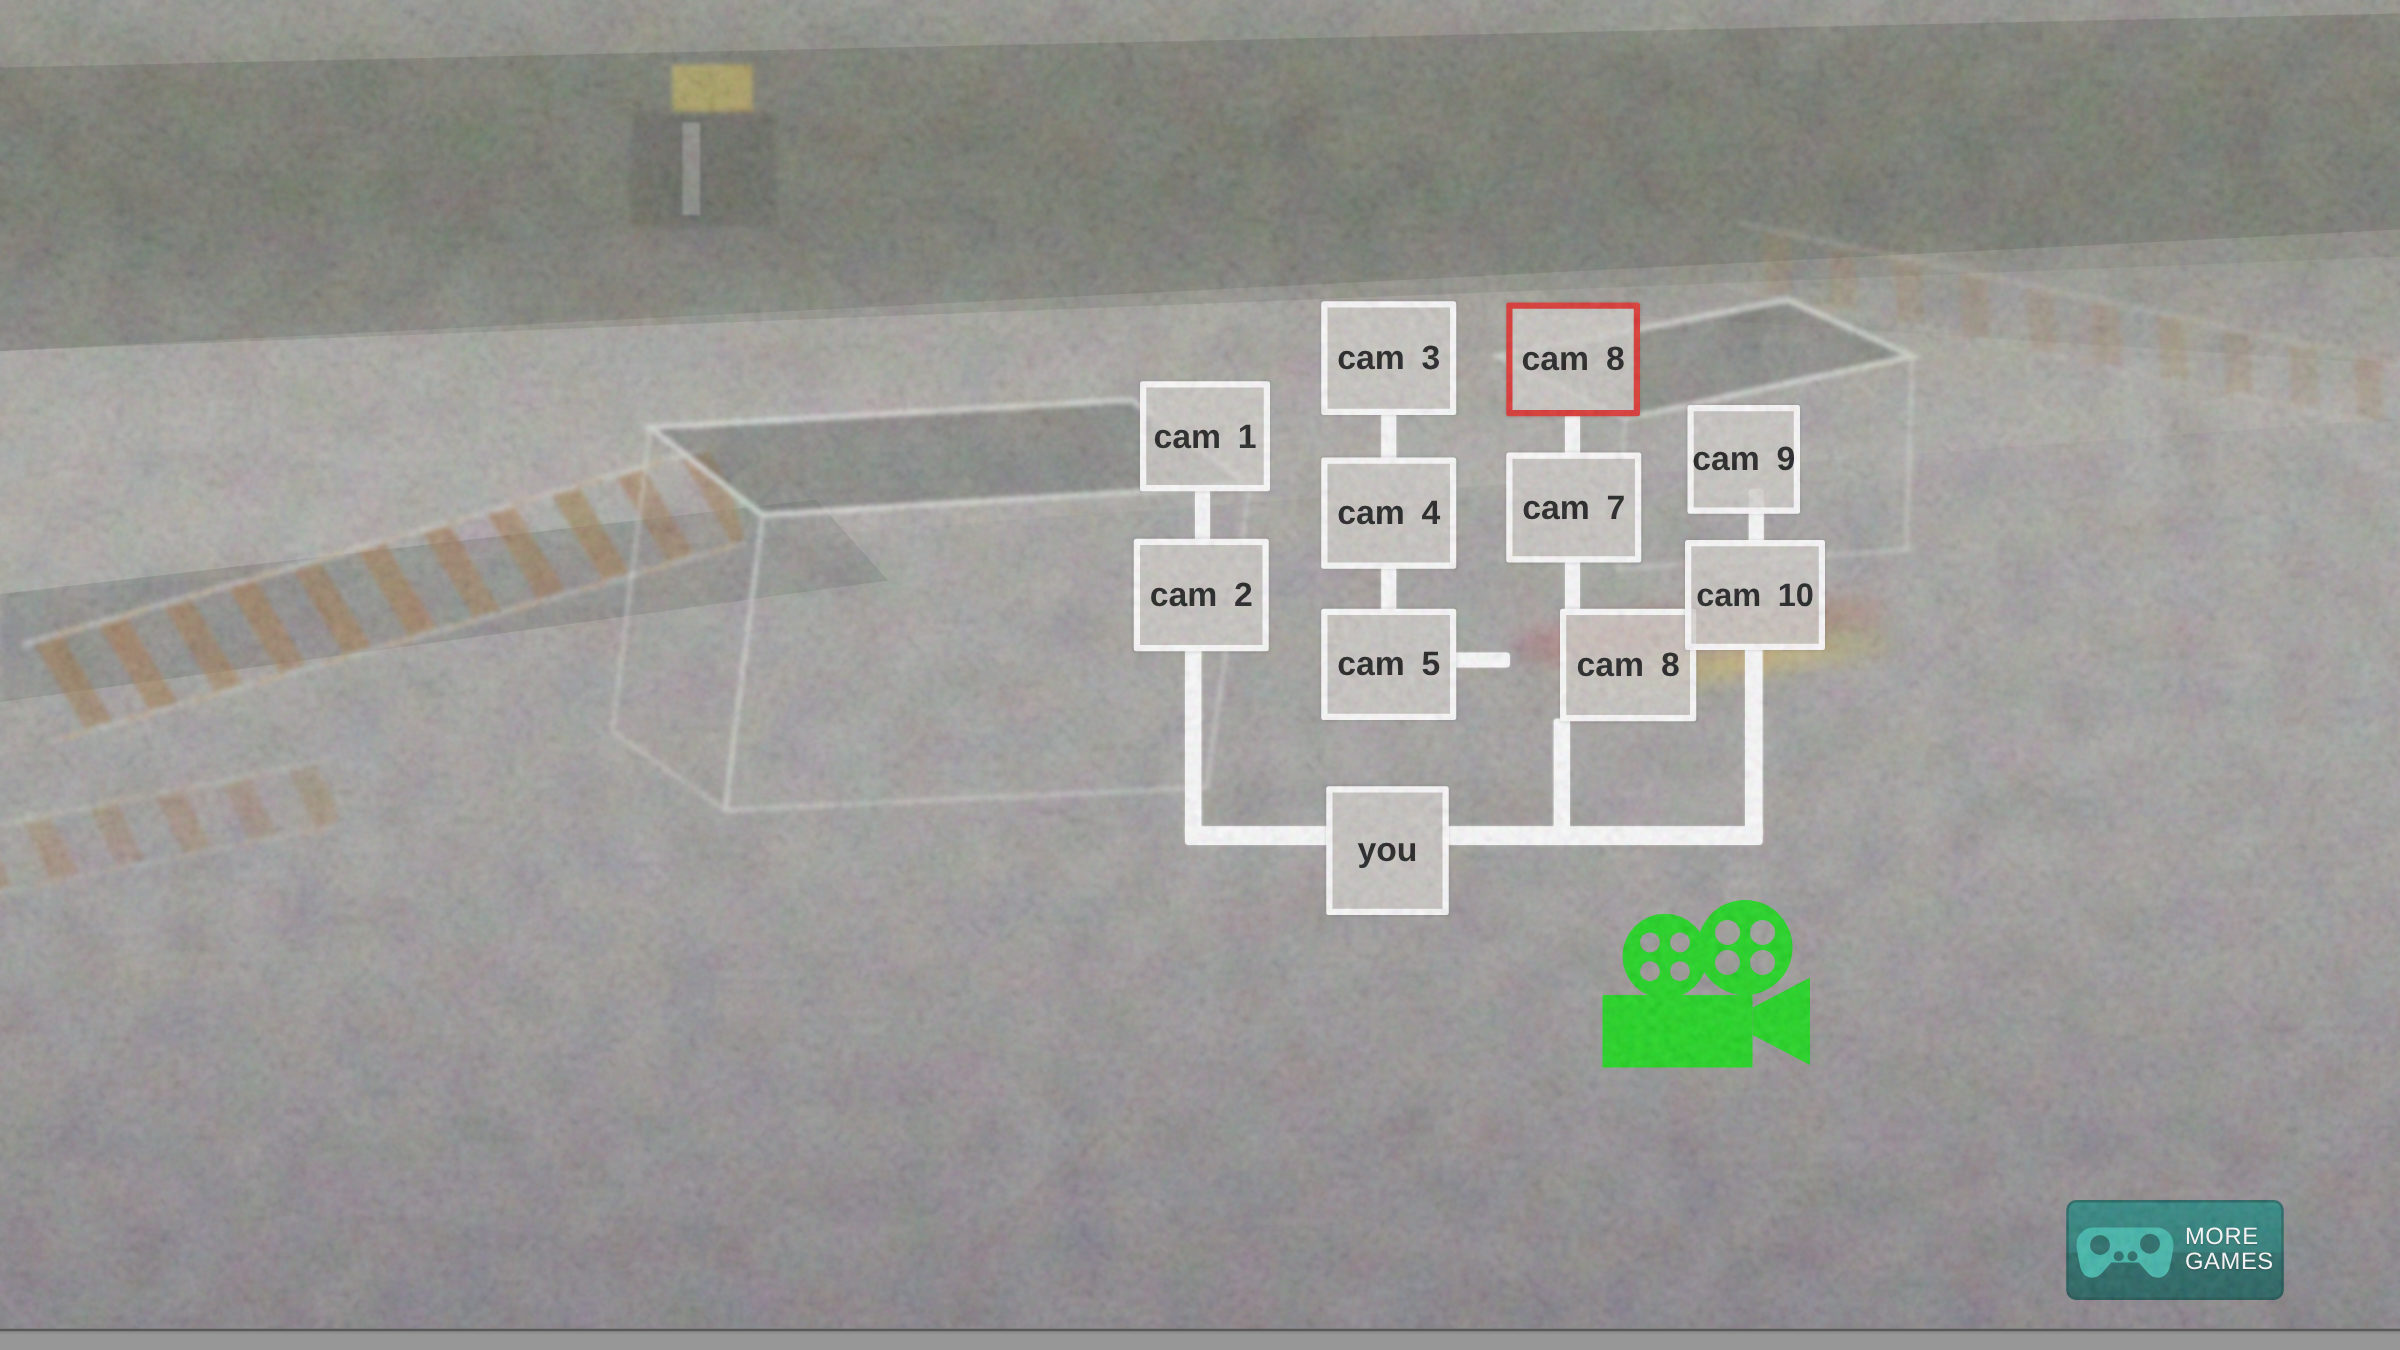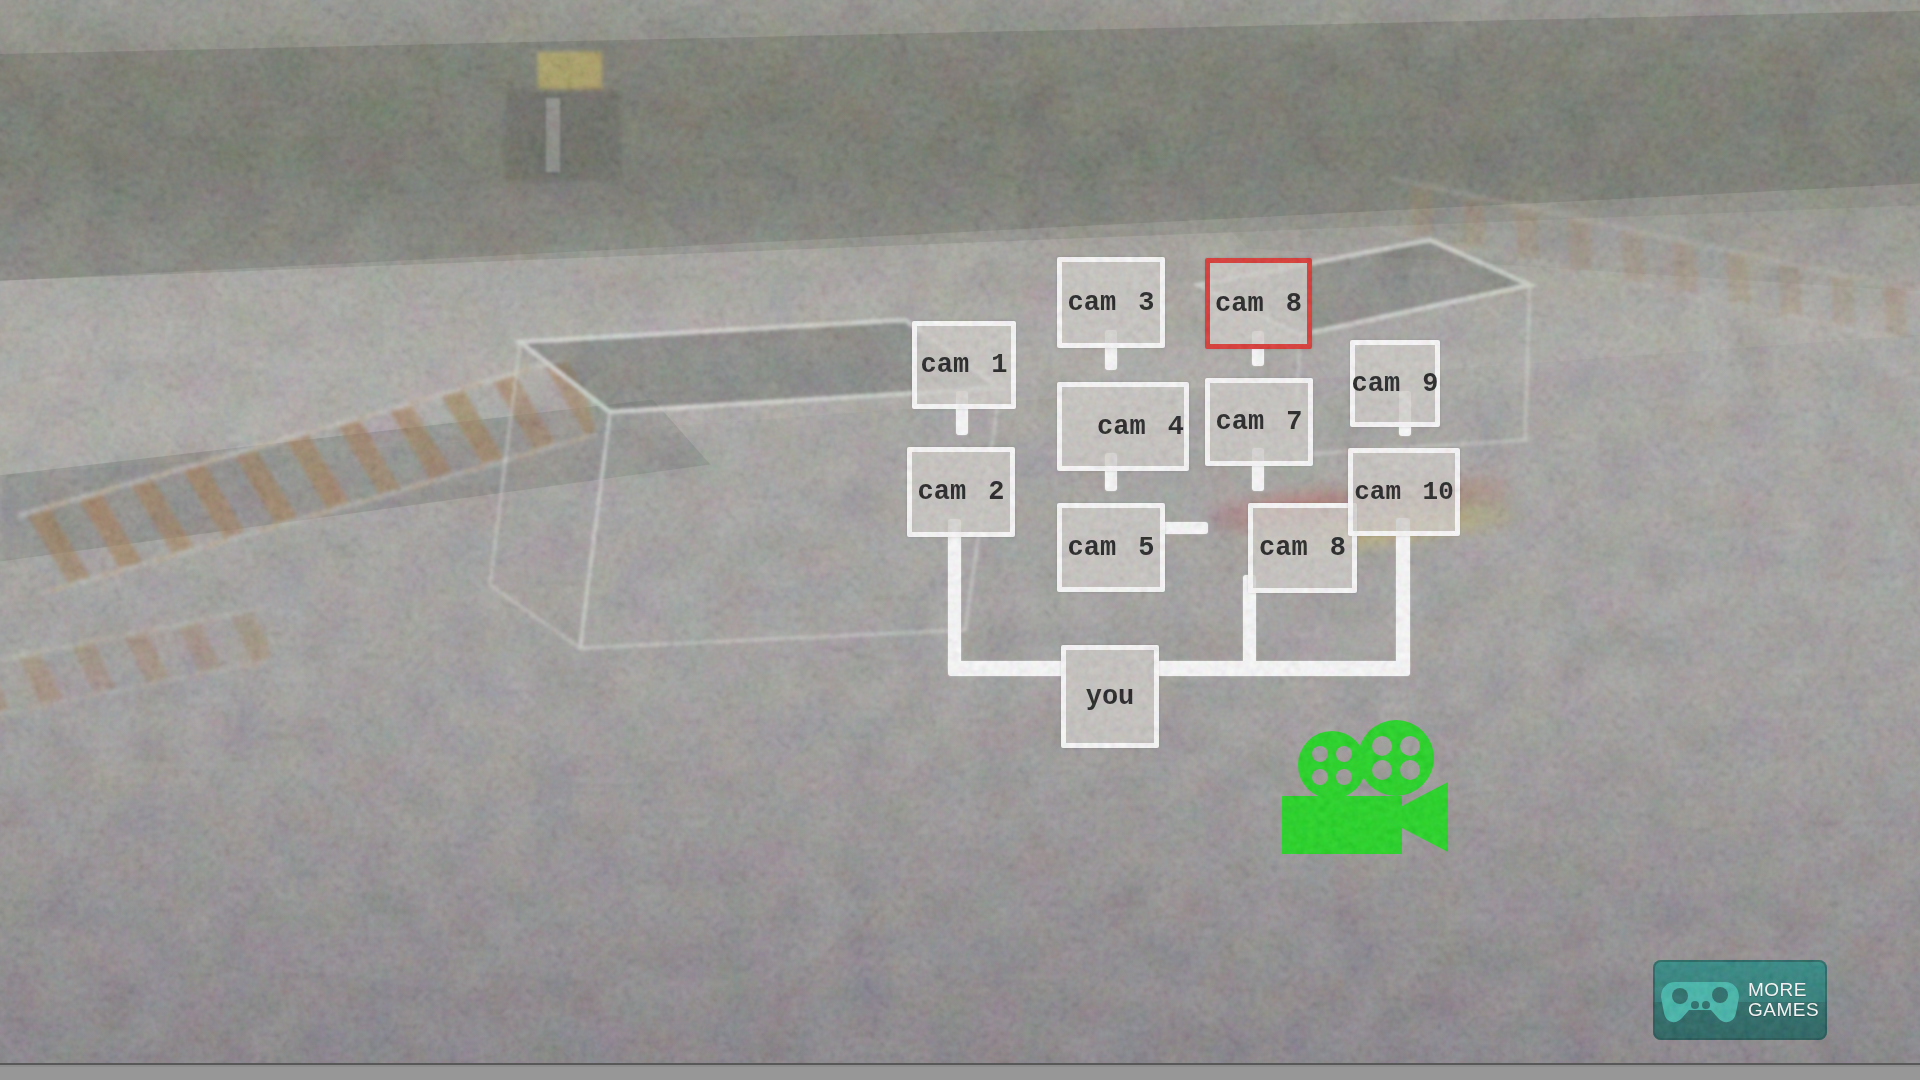--- a/index.html
+++ b/index.html
@@ -55,23 +55,23 @@
   .noise-coarse{z-index:3;opacity:.42;}
   .noise-fine{z-index:50;opacity:.40;}
 
   
   .map{position:absolute;inset:0;z-index:10;}
   .ln{position:absolute;background:#fdfdfd;border-radius:3px;
       box-shadow:0 0 2px rgba(255,255,255,.55);}
   .cam{position:absolute;display:flex;align-items:center;justify-content:center;
     box-sizing:border-box;background:rgba(206,203,197,.80);
     border:5px solid rgba(255,255,255,.96);
-    font-family:Liberation Mono, monospace;font-weight:bold;font-size:27px;
+    font-family:Liberation Sans, sans-serif;font-weight:bold;font-size:27px;
     color:#0d0d0d;word-spacing:6px;white-space:nowrap;padding:0;
-    box-shadow:0 0 3px rgba(0,0,0,.18);border-radius:2px;margin-top:16px;}
+    box-shadow:0 0 3px rgba(0,0,0,.18);border-radius:2px;}
   .cam.selected{border-color:#da241f;}
 
   
   .power{position:absolute;left:56px;top:852px;z-index:12;color:#fff;
     font-size:50px;line-height:66px;letter-spacing:.5px;
     text-shadow:0 0 3px rgba(0,0,0,.25);}
   .film-icon{position:absolute;left:1276px;top:720px;z-index:12;}
 
   .more-games{position:absolute;left:1653px;top:960px;width:174px;height:80px;
     z-index:12;border:0;padding:0;cursor:pointer;border-radius:8px;
@@ -150,21 +150,21 @@
 
     <button class="cam" style="left:912px;top:305px;width:104px;height:88px;">
       <span>cam 1</span>
     </button>
     <button class="cam" style="left:907px;top:431px;width:108px;height:90px;">
       <span>cam 2</span>
     </button>
     <button class="cam" style="left:1057px;top:241px;width:108px;height:91px;">
       <span>cam 3</span>
     </button>
-    <button class="cam" style="left:1057px;top:366px;width:132px;height:89px;justify-content:flex-end;">
+    <button class="cam" style="left:1057px;top:366px;width:108px;height:89px;">
       <span>cam 4</span>
     </button>
     <button class="cam" style="left:1057px;top:487px;width:108px;height:89px;">
       <span>cam 5</span>
     </button>
     <button class="cam selected" style="left:1205px;top:242px;width:107px;height:91px;">
       <span>cam 8</span>
     </button>
     <button class="cam" style="left:1205px;top:362px;width:108px;height:88px;">
       <span>cam 7</span>

